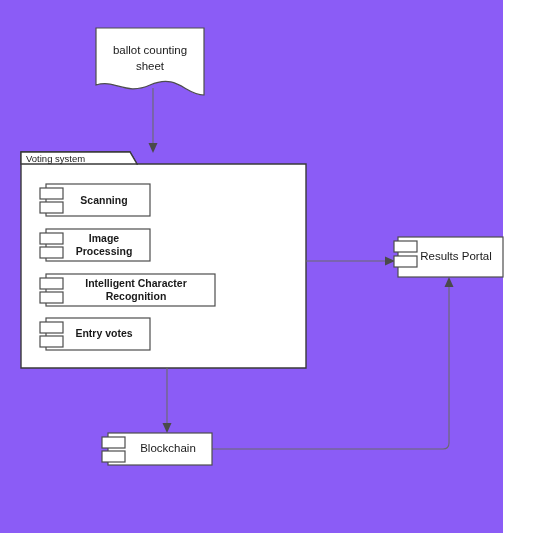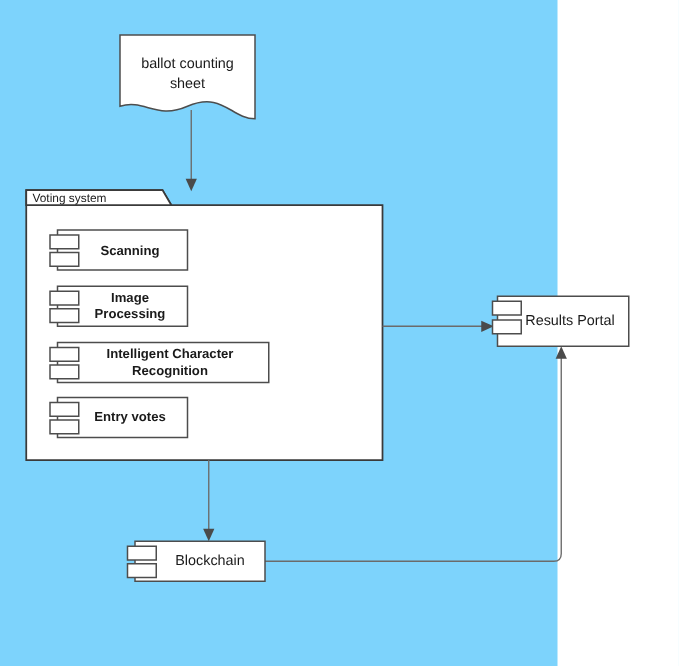--- a/index.html
+++ b/index.html
@@ -8,23 +8,23 @@
     background: #ffffff;
   }
   body {
     width: 543px;
     height: 533px;
     overflow: hidden;
     font-family: "Liberation Sans", sans-serif;
   }
   #diagram-root {
     position: relative;
-    width: 446px;
+    width: 503px;
     height: 533px;
-    background: #7dd3fc;
+    background: #8b5cf6;
   }
   svg#diagram-canvas {
     display: block;
     width: 543px;
     height: 533px;
   }
   .shape-outline {
     fill: #ffffff;
     stroke: #4d4d4d;
     stroke-width: 1.2;

